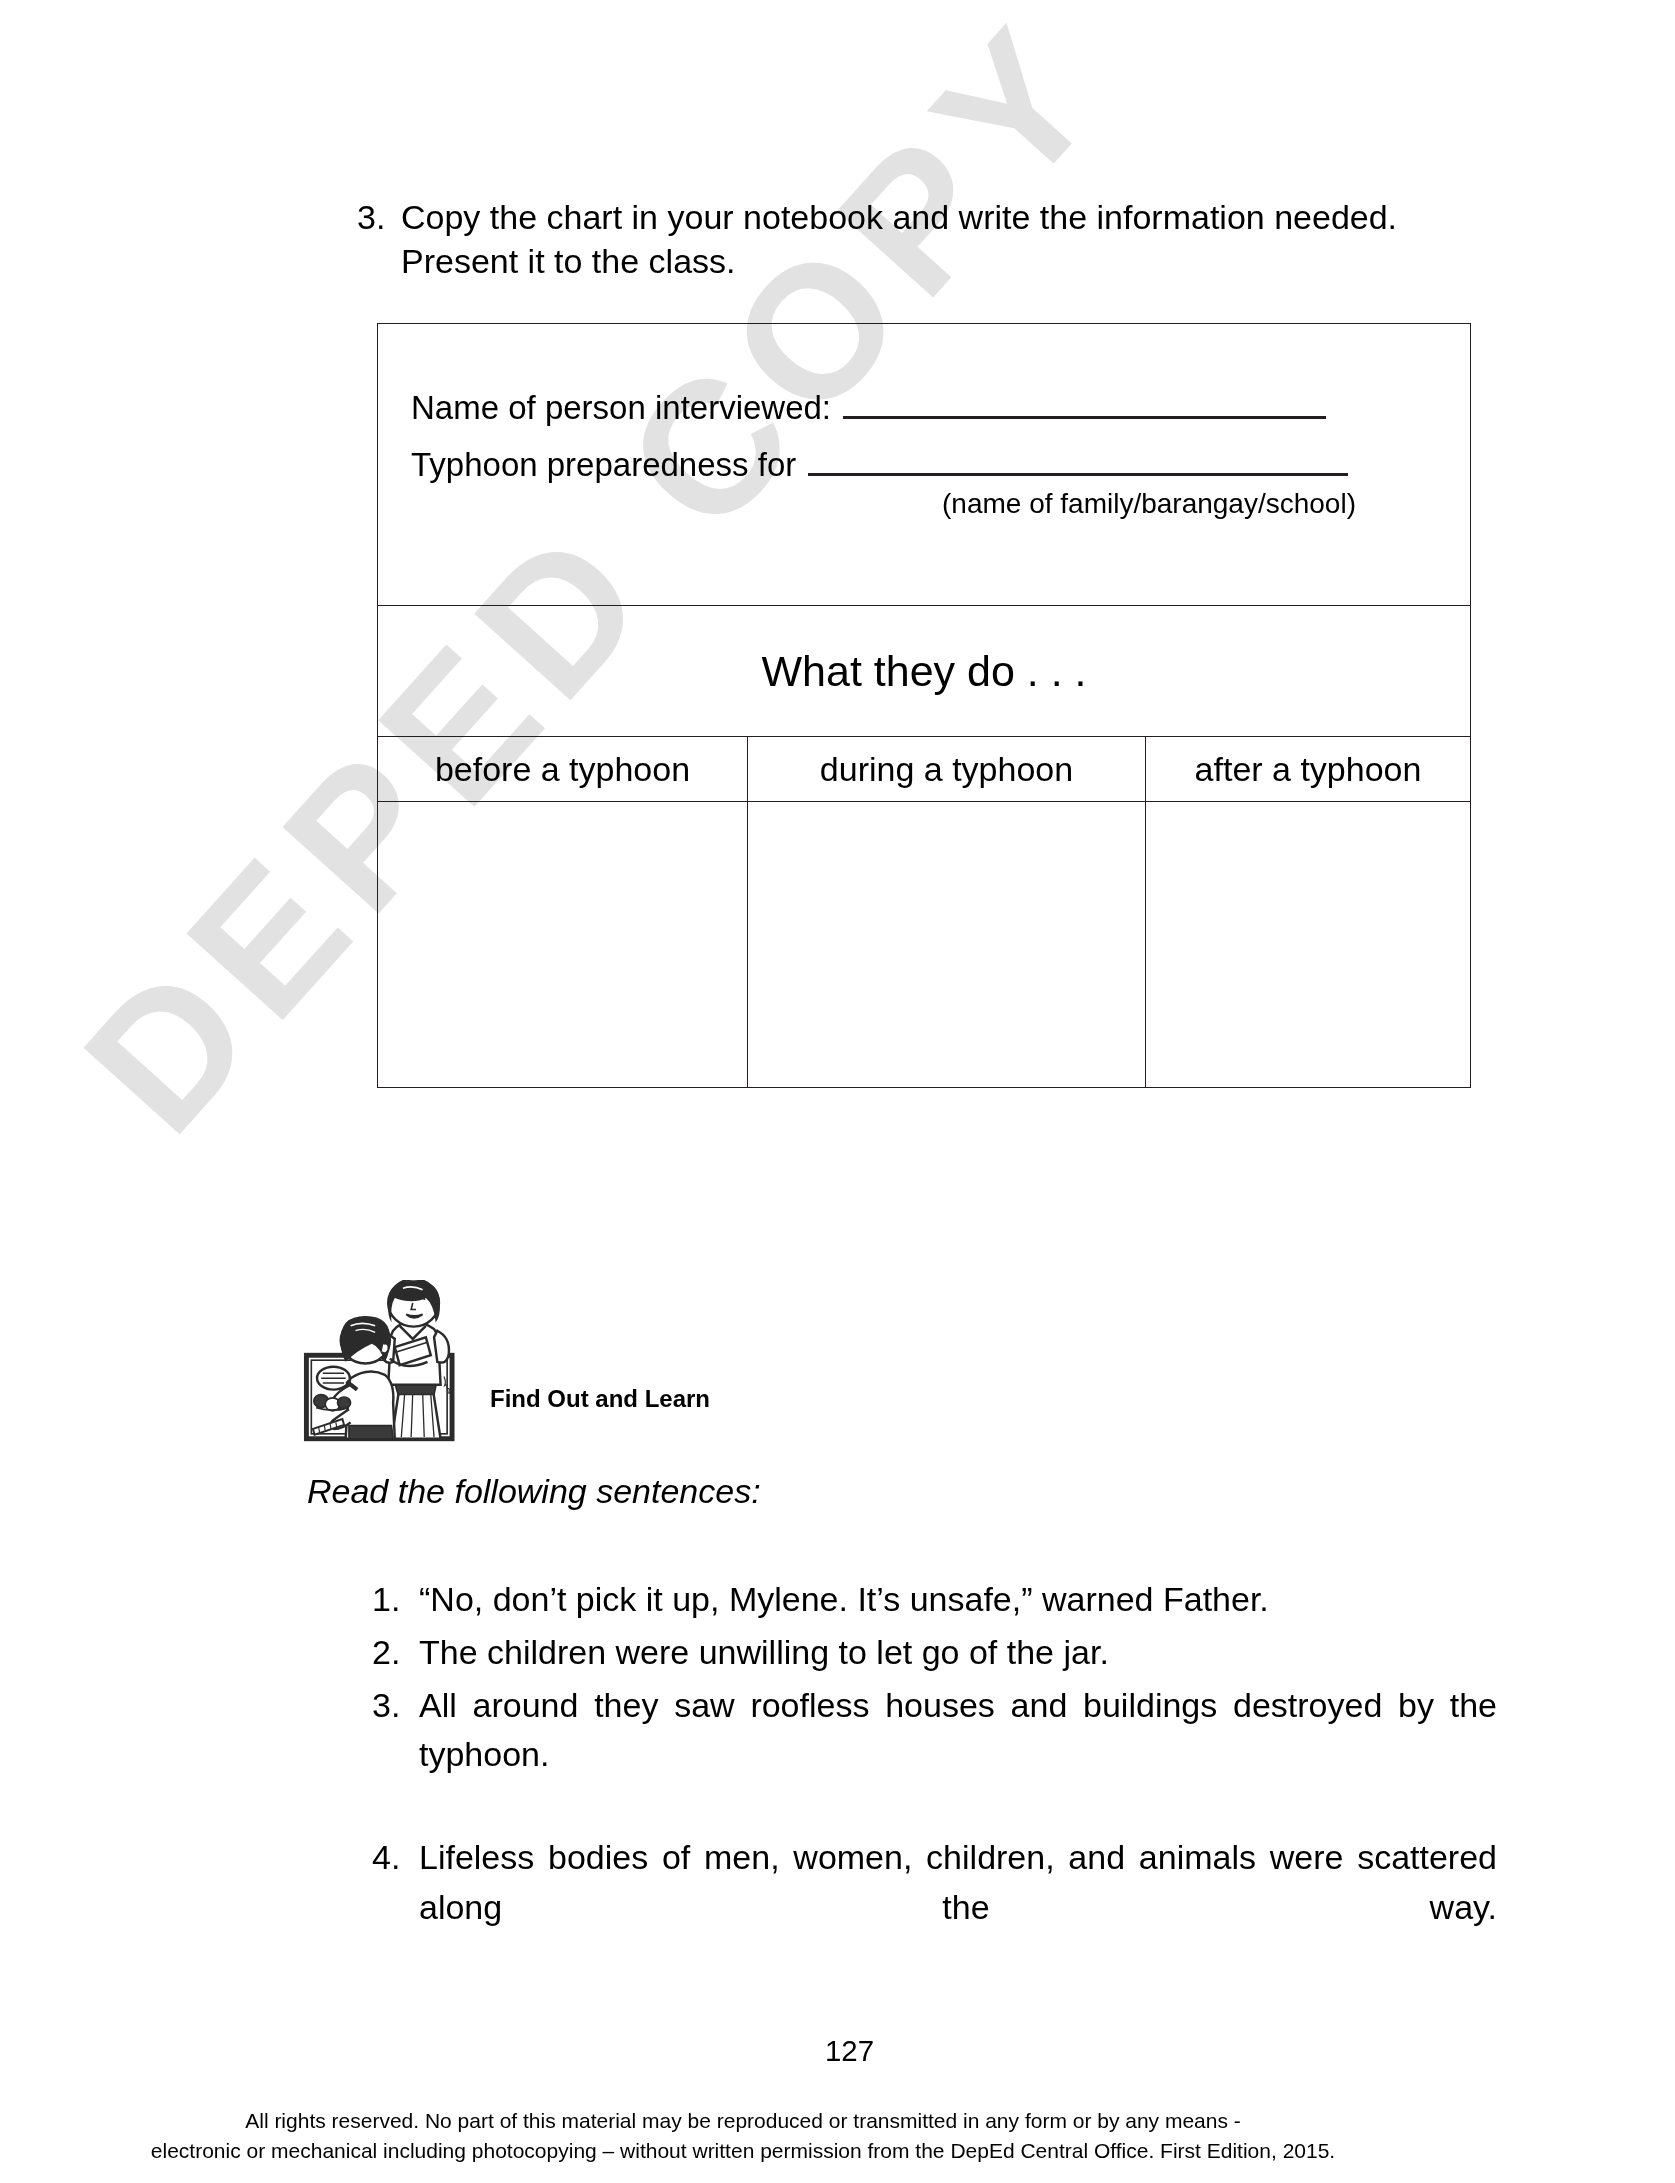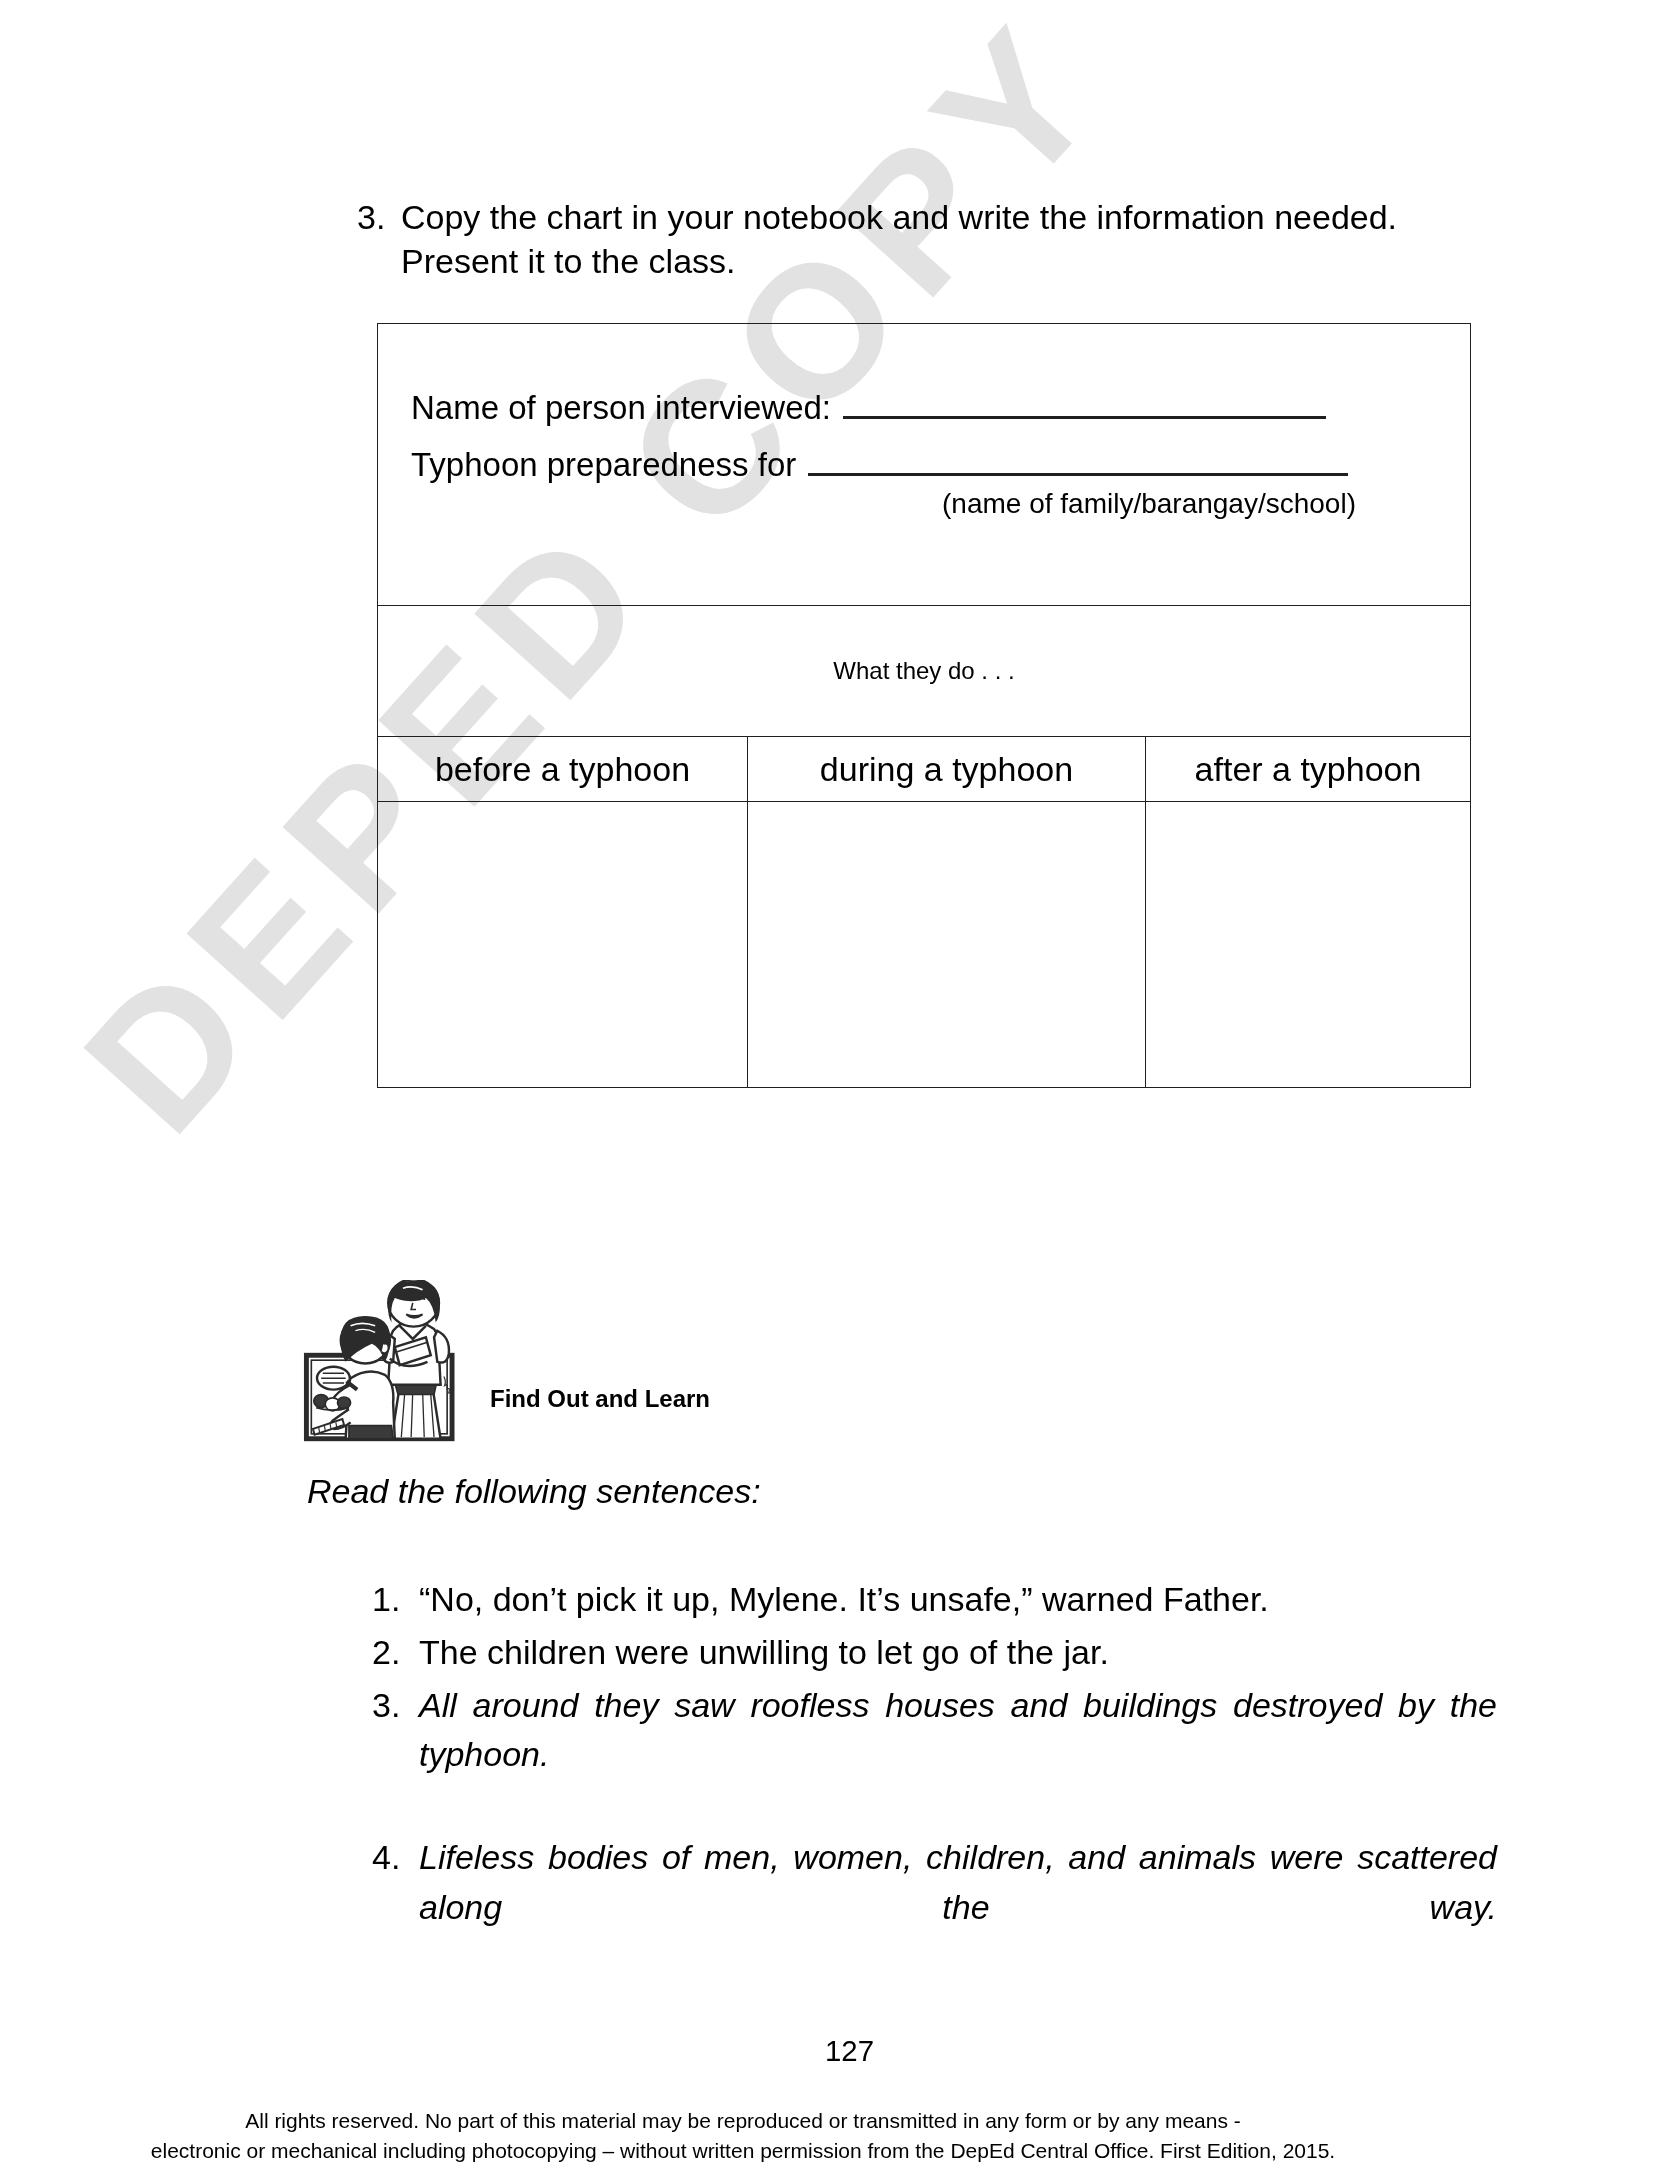--- a/index.html
+++ b/index.html
@@ -114,21 +114,21 @@
     white-space: nowrap;
   }
 
   .chart-span {
     height: 131px;
     border-bottom: 1.6px solid #231f20;
     box-sizing: border-box;
     display: flex;
     align-items: center;
     justify-content: center;
-    font-size: 24px;
+    font-size: 43px;
   }
   .chart-cols {
     display: flex;
     height: 65px;
     border-bottom: 1.6px solid #231f20;
     box-sizing: border-box;
   }
   .chart-cols .col {
     display: flex;
     align-items: center;
@@ -194,21 +194,20 @@
     padding-left: 47px;
   }
   .sent-item .num {
     position: absolute;
     left: 0;
     top: 0;
   }
   .sent-item.justify .txt {
     display: block;
     text-align: justify;
-    font-style: italic;
   }
   .sent-item.justify .txt::after {
     content: "";
     display: inline-block;
     width: 100%;
   }
 
   
   .page-number {
     position: absolute;

